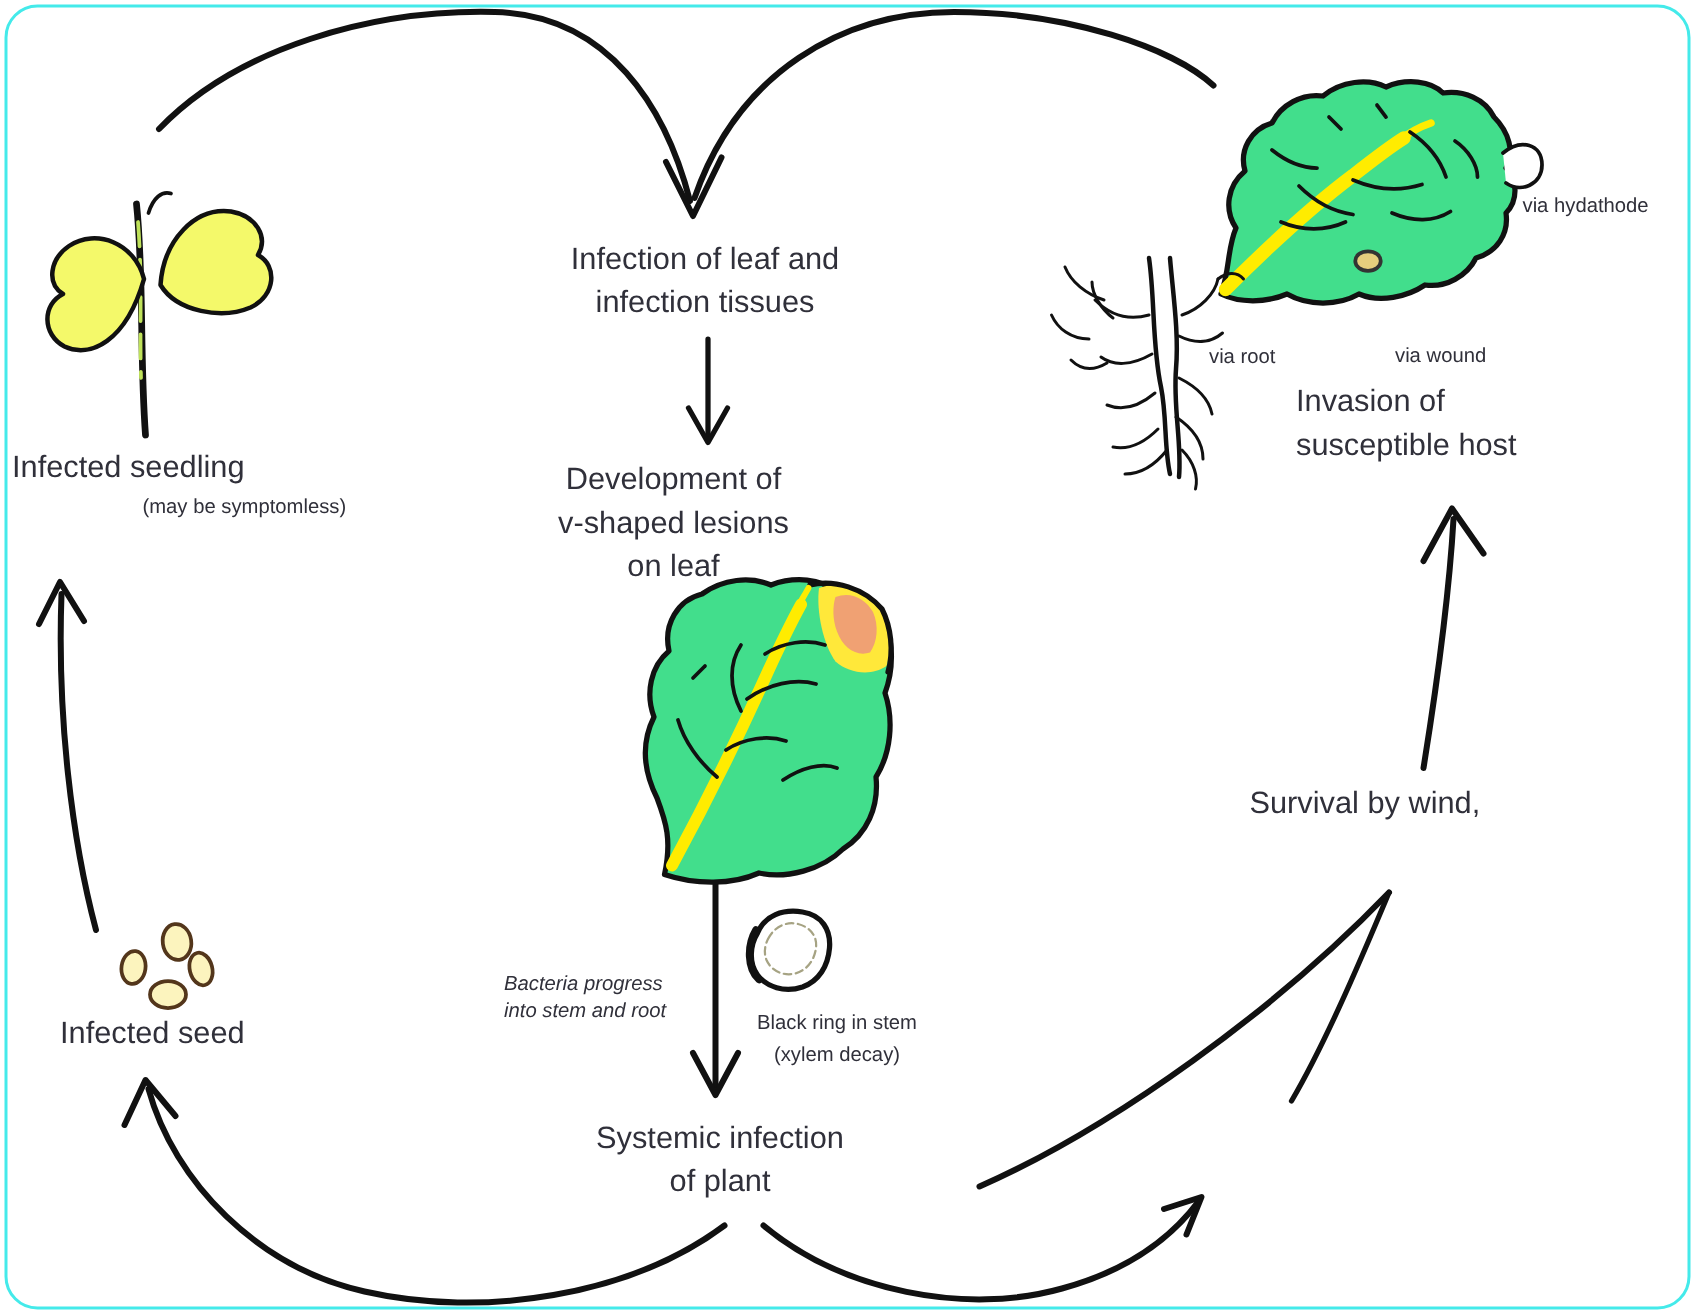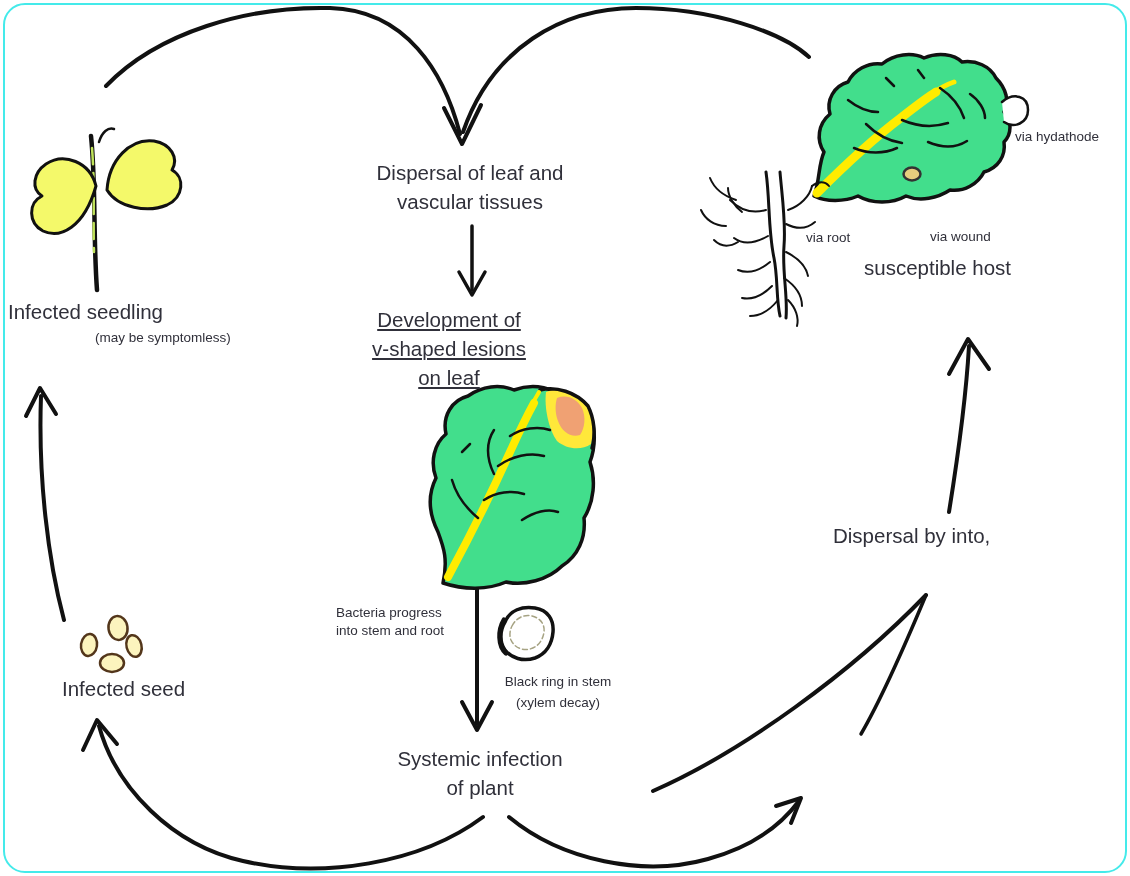--- a/index.html
+++ b/index.html
@@ -146,57 +146,58 @@
 
       <g>
         <path d="M 505 622 C 510 610, 522 606, 535 608 C 548 610, 554 620, 553 632 C 552 644, 546 654, 535 658 C 523 662, 511 658, 505 650 C 499 642, 500 630, 505 622 Z" fill="#ffffff" stroke-width="3.5"></path>
         <path d="M 504 620 C 498 630, 498 646, 506 653" stroke-width="5"></path>
         <path d="M 512 626 C 516 618, 524 614, 532 616 C 540 618, 545 624, 544 632 C 543 640, 538 647, 530 649 C 522 651, 514 647, 511 640 C 509 635, 510 630, 512 626 Z" stroke="#A6A383" stroke-width="1.5" stroke-dasharray="5 3"></path>
       </g>
     </g>
   </svg>
 
   <div class="lbl big center" style="left:320px;top:158px;width:300px;">
-    <div>Dispersal of leaf and</div>
-    <div>vascular tissues</div>
-  </div>
-
-  <div class="lbl big center" style="left:299px;top:305px;width:300px;text-decoration:underline;">
+    <div>Infection of leaf and</div>
+    <div>infection tissues</div>
+  </div>
+
+  <div class="lbl big center" style="left:299px;top:305px;width:300px;">
     <div>Development of</div>
     <div>v-shaped lesions</div>
     <div>on leaf</div>
   </div>
 
   <div class="lbl big" style="left:8px;top:297px;">Infected seedling</div>
   <div class="lbl small" style="left:47px;top:329px;margin-left:48px;">(may be symptomless)</div>
 
   <div class="lbl big" style="left:864px;top:253px;">
+    <div>Invasion of</div>
     <div>susceptible host</div>
   </div>
 
   <div class="lbl small" style="left:1015px;top:128px;">via hydathode</div>
   <div class="lbl small" style="left:930px;top:202px;margin-top:26px;">via wound</div>
   <div class="lbl small" style="left:806px;top:229px;">via root</div>
 
   <div class="lbl big" style="left:833px;top:521px;">
-    <div>Dispersal by into,</div>
-  </div>
-
-  <div class="lbl small" style="left:336px;top:604px;">
+    <div>Survival by wind,</div>
+  </div>
+
+  <div class="lbl small" style="left:336px;top:647px;font-style:italic;">
     <div>Bacteria progress</div>
     <div>into stem and root</div>
   </div>
 
   <div class="lbl big center" style="left:330px;top:744px;width:300px;">
     <div>Systemic infection</div>
     <div>of plant</div>
   </div>
 
   <div class="lbl small center" style="left:483px;top:671px;width:150px;line-height:21px;">
     <div>Black ring in stem</div>
     <div>(xylem decay)</div>
   </div>
 
-  <div class="lbl big" style="left:40px;top:674px;margin-left:22px;">Infected seed</div>
+  <div class="lbl big" style="left:40px;top:674px;">Infected seed</div>
 
 
   <div class="frame"></div>
 </div>
 
 </body></html>

